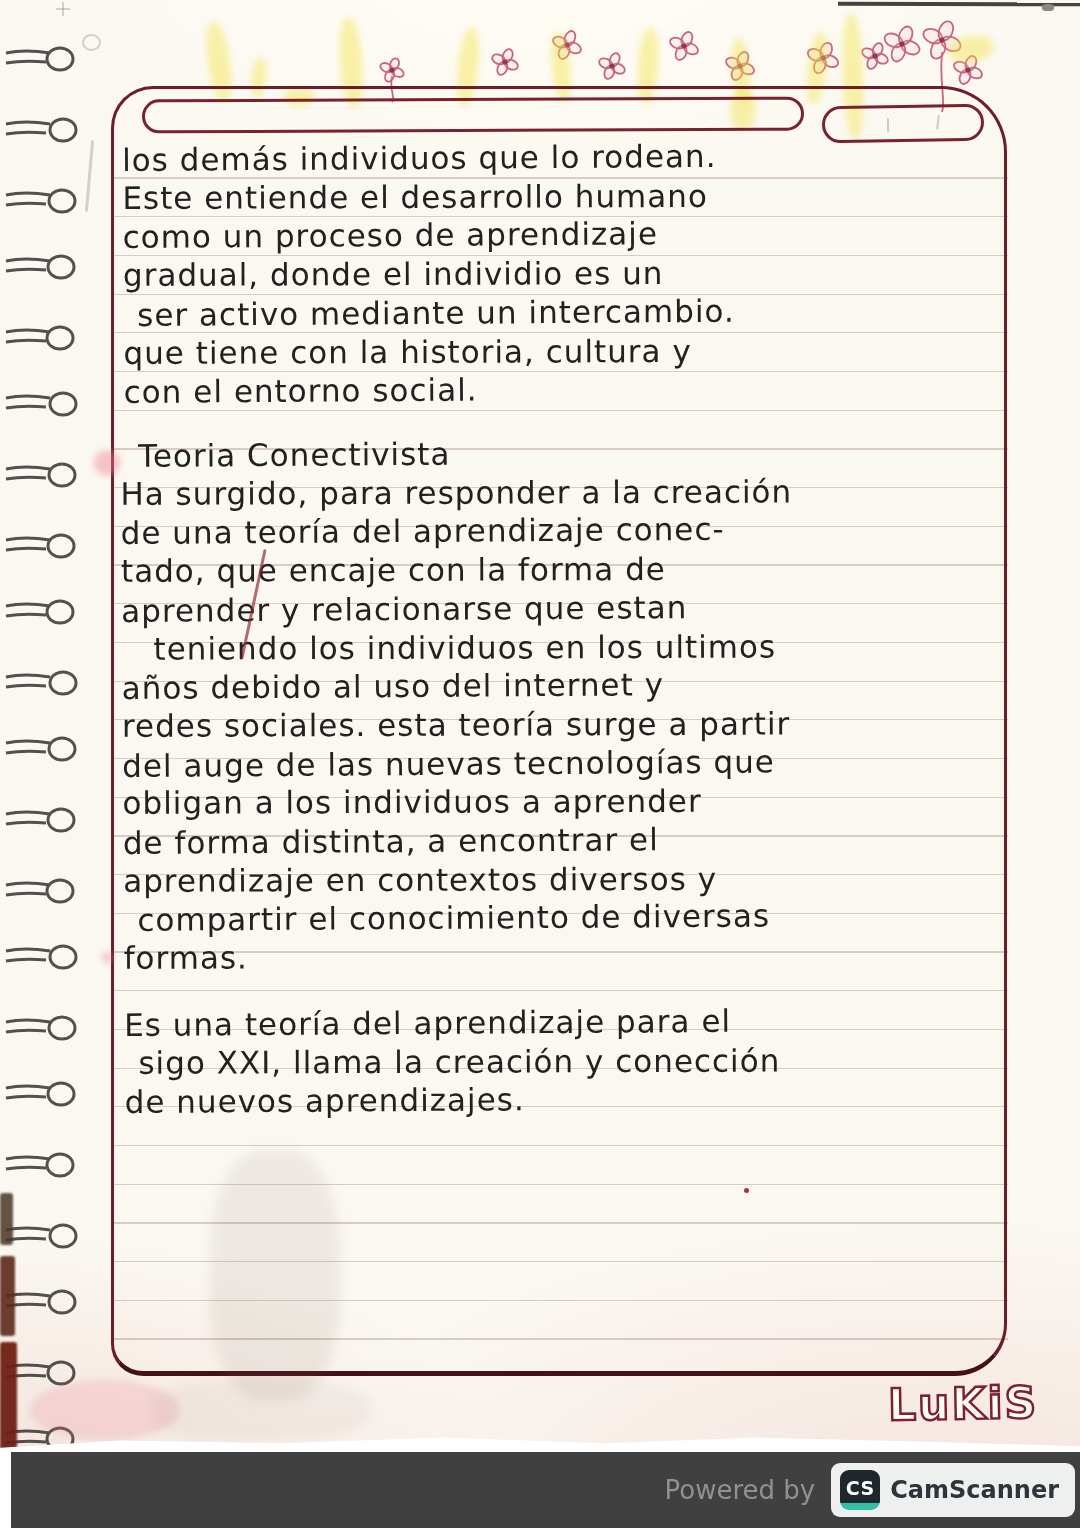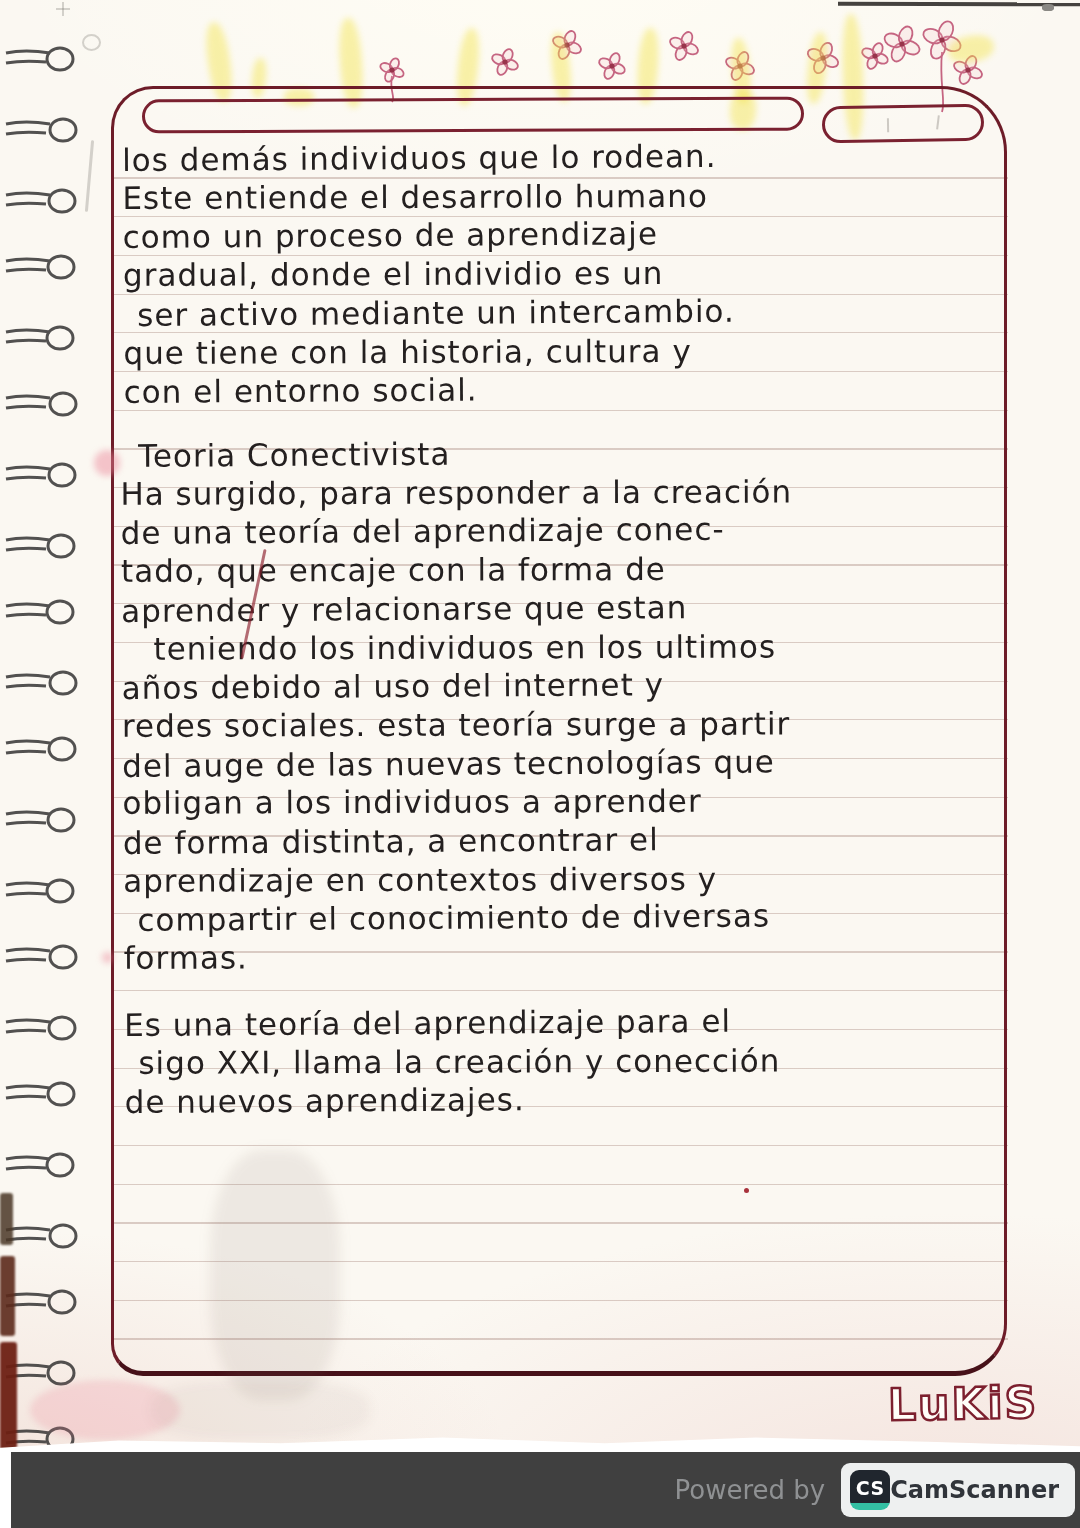--- a/index.html
+++ b/index.html
@@ -74,21 +74,21 @@
   .topline{position:absolute;left:838px;top:2px;width:242px;height:4px;background:#45423f;transform:rotate(.15deg);}
   .topline-blob{position:absolute;left:1042px;top:4px;width:12px;height:7px;background:#8a8884;border-radius:40%;}
   svg.layer{position:absolute;left:0;top:0;}
   
   .footer{
     position:absolute;left:11px;top:1452px;width:1080px;height:76px;background:#404040;
     display:flex;align-items:center;justify-content:flex-end;gap:16px;padding-right:16px;box-sizing:border-box;
   }
   .powered{color:#8f9193;font-size:26px;}
   .badge{
-    display:flex;align-items:center;gap:0;background:#eef0f0;border-radius:9px;
+    display:flex;align-items:center;gap:10px;background:#eef0f0;border-radius:9px;
     padding:7px 16px 7px 9px;cursor:pointer;
   }
   .cs-icon{
     width:40px;height:40px;border-radius:9px;position:relative;
     background:linear-gradient(to bottom,#20262e 0 33px,#33bfa3 33px 40px);
     display:flex;align-items:center;justify-content:center;
   }
   .cs-icon span{color:#fff;font-weight:bold;font-size:19px;letter-spacing:.5px;margin-top:-4px;}
   .badge-label{color:#30343a;font-size:24px;font-weight:600;}
 </style>

